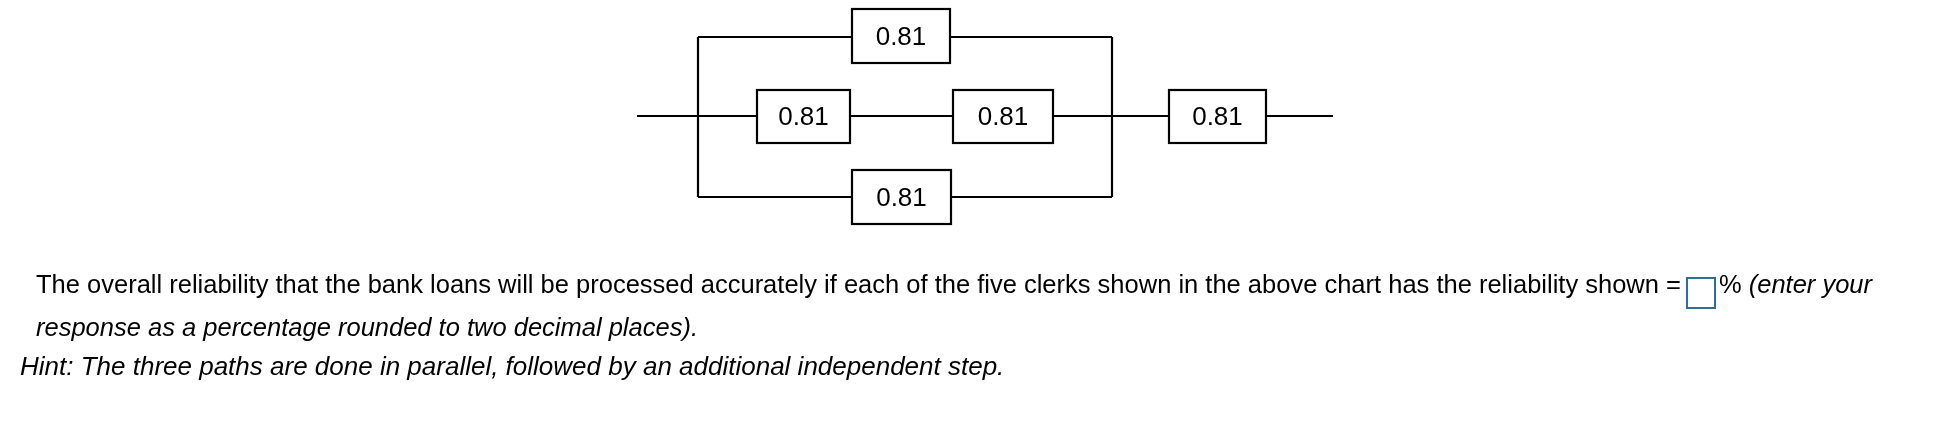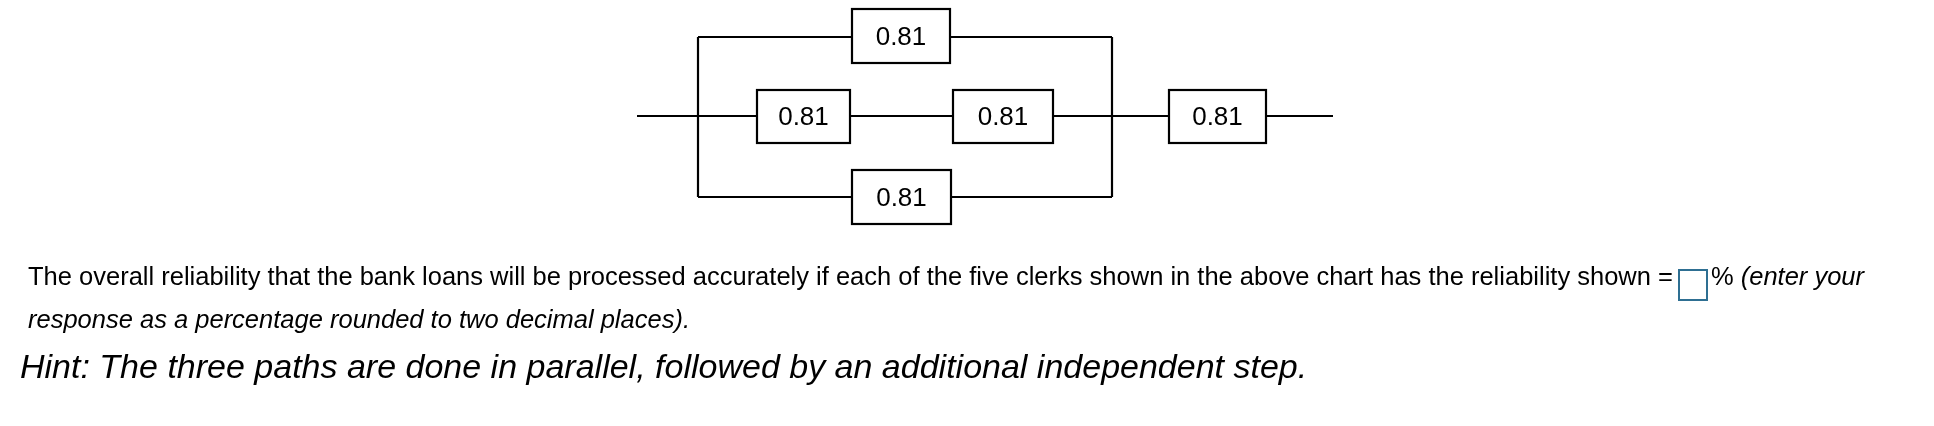--- a/index.html
+++ b/index.html
@@ -57,21 +57,21 @@
     top: 250px;
     width: 1900px;
   }
   .q-line {
     font-size: 25.5px;
     line-height: 37px;
     color: #000000;
     white-space: normal;
   }
   .q-para {
-    margin: 8px;
+    margin: 16px;
     padding: 0;
   }
   .q-italic {
     font-style: italic;
   }
   .answer-input {
     display: inline-block;
     width: 30px;
     height: 32px;
     border: 2px solid #2e6f92;
@@ -85,21 +85,21 @@
     text-align: center;
     outline: none;
   }
   #hint-block {
     position: absolute;
     left: 20px;
     top: 350px;
     width: 1900px;
   }
   .hint-text {
-    font-size: 34px;
+    font-size: 26px;
     line-height: 32px;
     font-style: italic;
     color: #000000;
     margin: 0;
   }
 </style>
 </head>
 <body>
 
 <div id="diagram-area">

